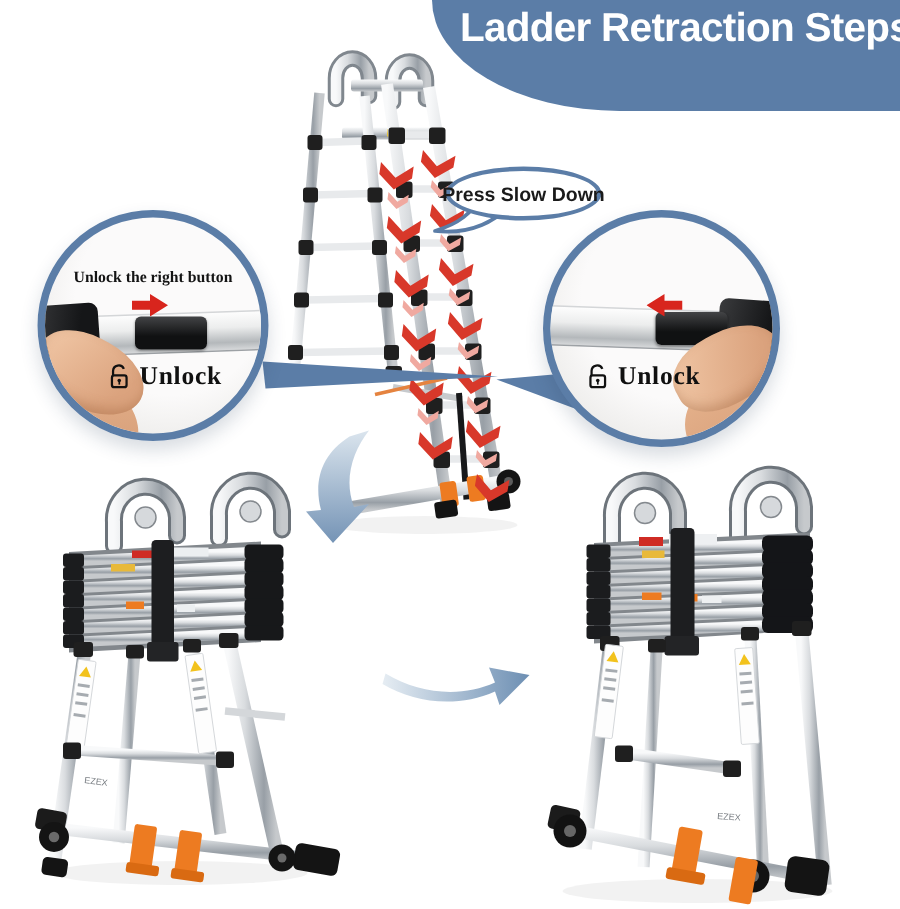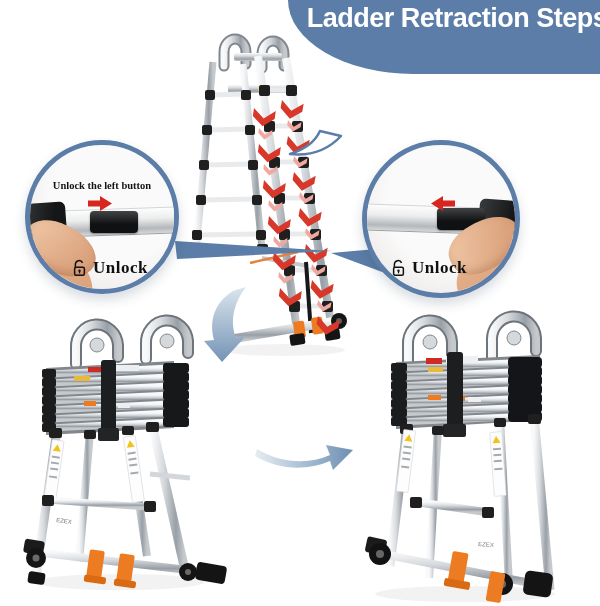--- a/index.html
+++ b/index.html
@@ -79,21 +79,21 @@
   }
   .callout-left .thumb{left:-8px;top:80px;transform:rotate(28deg);}
   .callout-right .thumb{left:80px;top:76px;transform:rotate(-28deg);}
   .hand{
     width:92px;height:74px;border-radius:45%;
     background:linear-gradient(160deg,#e7b48e,#cf9570);
   }
   .callout-left .hand{left:-30px;top:104px;transform:rotate(18deg);}
   .callout-right .hand{left:90px;top:100px;transform:rotate(-14deg);}
   .unlock-row{
-    display:flex;align-items:center;gap:6px;justify-content:center;margin-top:17px;
+    display:flex;align-items:center;gap:6px;justify-content:center;
   }
   .callout-left .unlock-row{left:34px;top:96px;width:92px;}
   .callout-right .unlock-row{left:16px;top:96px;width:92px;}
   .unlock-row .padlock{position:static;width:15px;height:20px;}
   .unlock-label{
     position:static;font-family:"Liberation Serif",serif;font-weight:700;
     font-size:17px;color:#101010;letter-spacing:.5px;
   }
 </style>
 </head>
@@ -423,28 +423,31 @@
 
     <polygon points="175,241 332,251 177,259" fill="var(--callout-blue,#5b7da7)"></polygon>
     <polygon points="399,247 331,253 393,276" fill="var(--callout-blue,#5b7da7)"></polygon>
     <path d="M341,136 C327,151 309,156 290,154 C306,149 315,142 320,131 Z" fill="#ffffff" stroke="var(--callout-blue,#5b7da7)" stroke-width="2.5" stroke-linejoin="round"></path>
   </svg>
 
   <div class="banner">
     <div class="banner-title">Ladder Retraction Steps</div>
   </div>
 
+  <div class="bubble">
+    <span class="bubble-label">Press Slow Down</span>
+  </div>
 
   <div class="callout-circle callout-left">
     <div class="rail"></div>
     <div class="end-cap"></div>
     <div class="slide-button"></div>
     <div class="hand"></div>
     <div class="thumb"></div>
-    <div class="co-title">Unlock the left button</div>
+    <div class="co-title">Unlock the right button</div>
     <svg class="red-arrow" viewBox="0 0 24 15">
       <polygon points="0,4.5 12,4.5 12,0 24,7.5 12,15 12,10.5 0,10.5" fill="var(--arrow-red,#d8251d)"></polygon>
     </svg>
     <div class="unlock-row">
       <svg class="padlock" viewBox="0 0 20 24">
         <path d="M4.5,11 v-4 a5,5 0 0 1 9.6,-1.8" fill="none" stroke="#111" stroke-width="2"></path>
         <rect x="3.5" y="11" width="13" height="10.5" rx="2" fill="none" stroke="#111" stroke-width="2"></rect>
         <circle cx="10" cy="15.5" r="1.6" fill="#111"></circle>
           <rect x="9.3" y="16" width="1.5" height="3.2" fill="#111"></rect>
       </svg>

